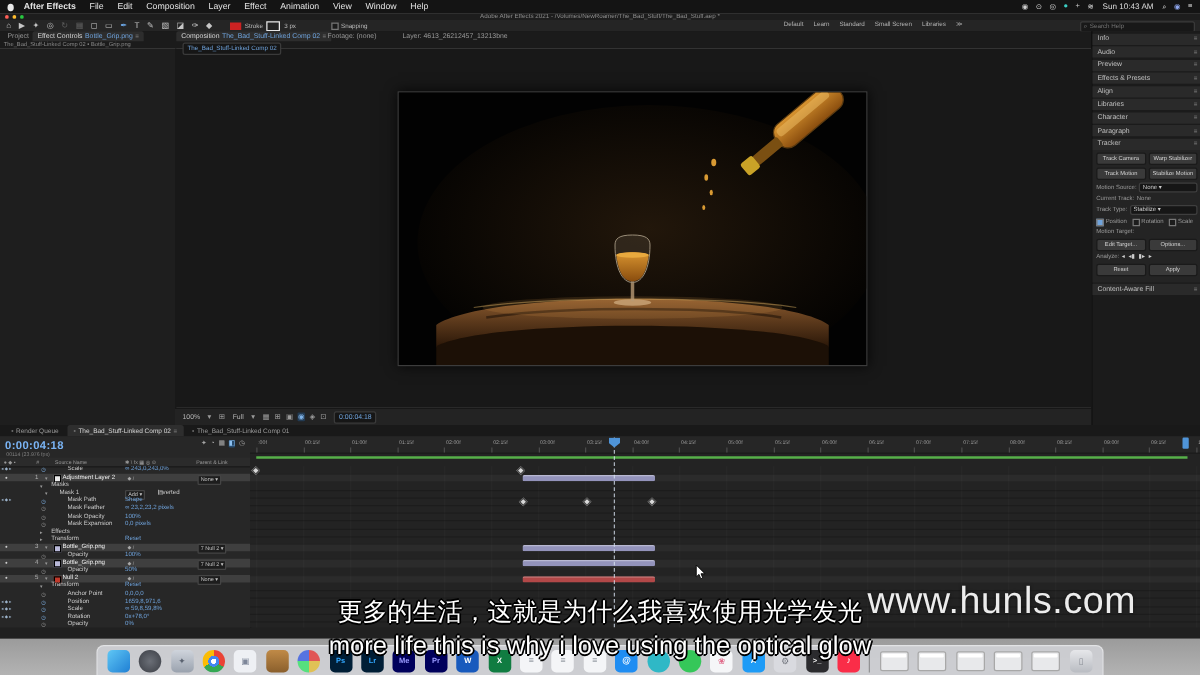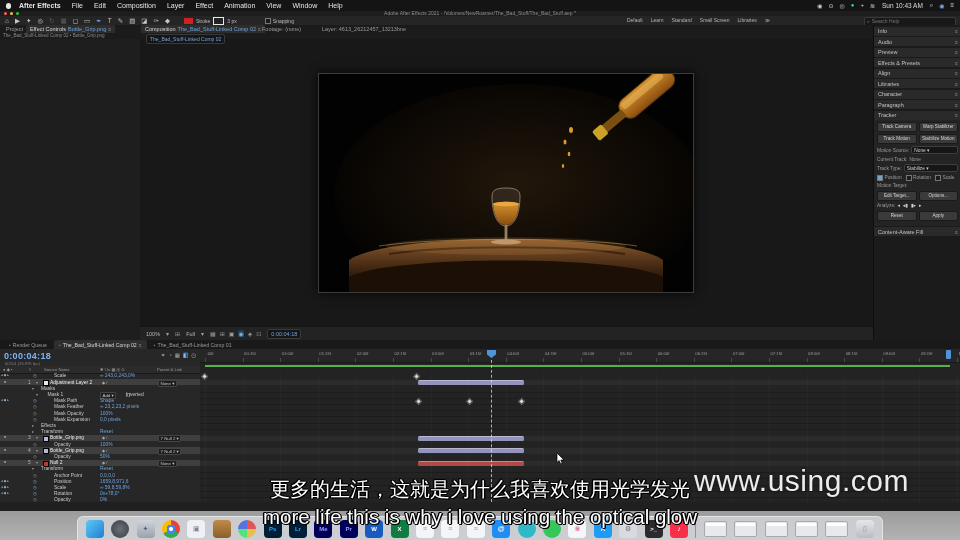--- a/index.html
+++ b/index.html
@@ -700,18 +700,18 @@
     <div class="dk window"></div>
     <div class="dk window"></div>
     <div class="dk window"></div>
     <div class="dk window"></div>
     <div class="dk window"></div>
     <div class="dk" style="background: linear-gradient(rgb(230, 231, 234), rgb(185, 188, 194)); color: rgb(138, 142, 150);">▯</div>
   </div>
 
 <div id="sub-cn" class="abs">更多的生活，这就是为什么我喜欢使用光学发光</div>
 <div id="sub-en" class="abs">more life this is why i love using the optical glow</div>
-<div id="watermark" class="abs">www.using.com</div>
+<div id="watermark" class="abs">www.hunls.com</div>
 <div id="cursor" class="abs">
   <svg width="9" height="12" viewBox="0 0 9 12">
       <path d="M1,0 L1,9.5 L3.2,7.5 L4.6,11 L6.2,10.3 L4.8,7 L8,7 Z" fill="#fff" stroke="#000" stroke-width="0.7"></path>
     </svg>
 </div>
 
 </body></html>

